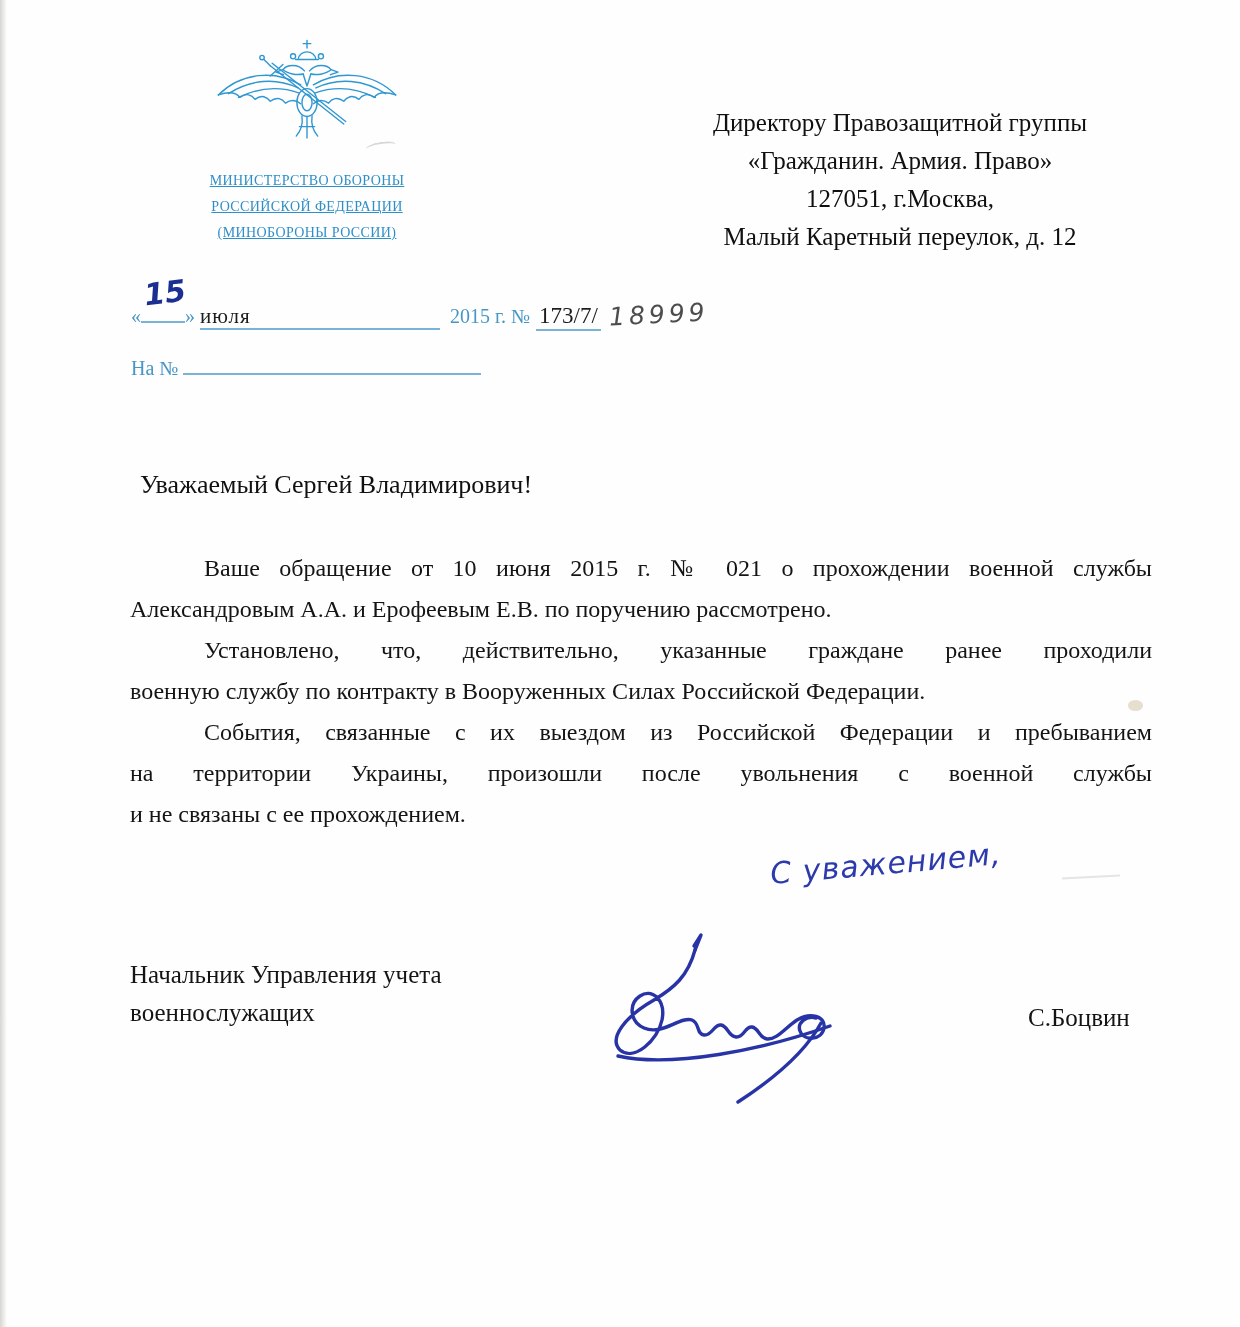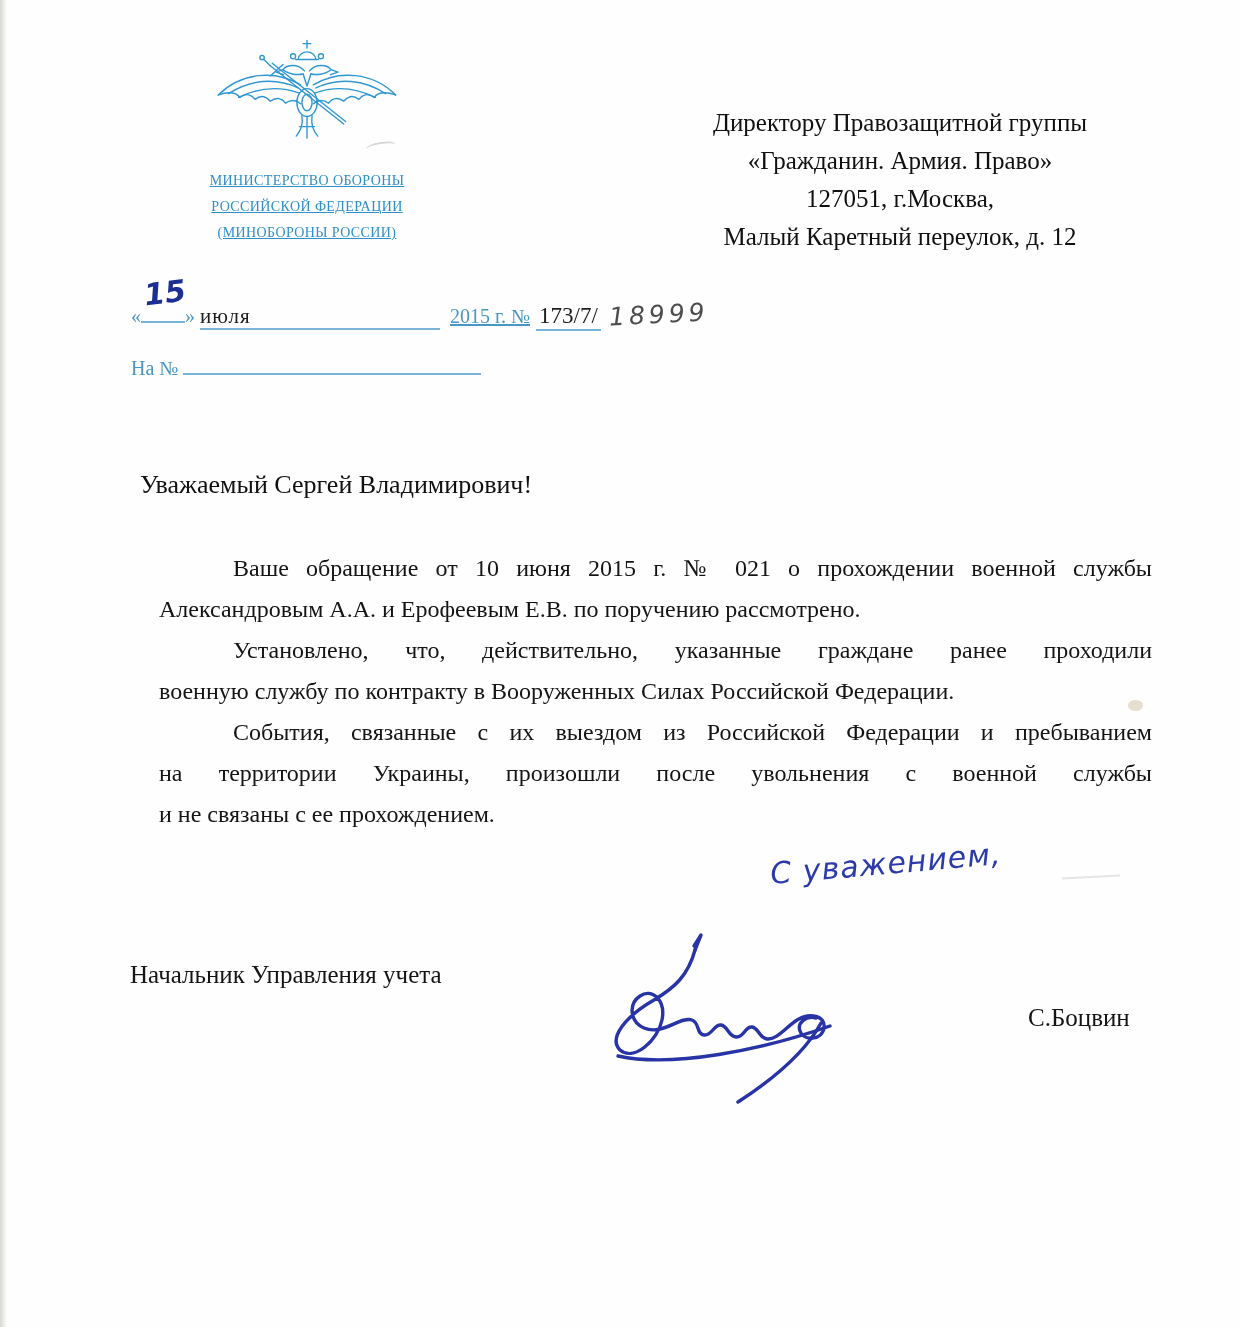--- a/index.html
+++ b/index.html
@@ -18,37 +18,37 @@
   .lh-addr{font-size:17px;margin-top:16px;letter-spacing:.5px;}
 
   
   .dateline{position:absolute;left:131px;top:299px;font-size:20px;color:#4796c5;white-space:nowrap;}
   .blank{display:inline-block;border-bottom:2px solid #79b4d8;vertical-align:baseline;}
   .day-blank{width:44px;position:relative;height:22px;}
   .hand-day{position:absolute;left:3px;top:-24px;font-family:"DejaVu Sans",sans-serif;
     font-style:italic;font-weight:bold;font-size:30px;color:#1b2f93;transform:rotate(-7deg);}
   .month-blank{width:240px;height:24px;text-align:left;color:#1d1d1d;
     font-size:21px;letter-spacing:1px;}
-  .year-label{margin:0 6px 0 10px;color:#4796c5;font-size:20px;text-decoration:underline;}
+  .year-label{margin:0 6px 0 10px;color:#4796c5;font-size:20px;}
   .num-typed{display:inline-block;color:#1d1d1d;font-size:23px;
     border-bottom:2px solid #79b4d8;padding:0 3px;}
   .num-hand{display:inline-block;font-family:"DejaVu Sans",sans-serif;font-style:italic;
     color:#4d4d4d;font-size:25px;letter-spacing:4px;margin-left:8px;transform:rotate(-3deg);}
   .naline{position:absolute;left:131px;top:349px;font-size:20px;color:#4796c5;}
   .na-blank{width:298px;height:24px;}
 
   
   .recipient{position:absolute;left:608px;top:104px;width:584px;text-align:center;
     font-size:25px;line-height:38px;color:#101010;}
 
   
   .salutation{position:absolute;left:140px;top:470px;width:1040px;text-align:left;
     font-size:26px;color:#101010;}
   .body-text{position:absolute;left:130px;top:548px;width:1022px;font-size:24px;color:#141414;}
-  .line{height:41px;line-height:41px;text-align:justify;text-align-last:justify;margin-left:29px;}
+  .line{height:41px;line-height:41px;text-align:justify;text-align-last:justify;}
   .line.first{text-indent:74px;}
   .line.last{text-align-last:left;}
 
   
   .regards{position:absolute;left:770px;top:846px;font-family:"DejaVu Sans",sans-serif;
     font-style:italic;font-size:30px;color:#2c3aab;transform:rotate(-5deg);letter-spacing:1px;}
   .signer-title{position:absolute;left:130px;top:956px;font-size:25px;line-height:38px;color:#141414;}
   .signature-svg{position:absolute;left:590px;top:926px;}
   .signer-name{position:absolute;left:1028px;top:1004px;font-size:25px;color:#141414;}
 
@@ -135,20 +135,21 @@
     <div class="line last">военную службу по контракту в Вооруженных Силах Российской Федерации.</div>
     <div class="line first">События, связанные с их выездом из Российской Федерации и пребыванием</div>
     <div class="line">на территории Украины, произошли после увольнения с военной службы</div>
     <div class="line last">и не связаны с ее прохождением.</div>
   </div>
 
   <div class="regards">С уважением,</div>
 
   <div class="signer-title">
     <div>Начальник Управления учета</div>
+    <div>военнослужащих</div>
   </div>
 
   <svg class="signature-svg" width="262" height="186" viewBox="0 0 262 186" fill="none" stroke="#2834a6" stroke-width="3.4" stroke-linecap="round" stroke-linejoin="round">
     <path d="M104,20 L111,9 L105,24"></path>
     <path d="M105,24 C98,50 84,62 64,74 C36,90 18,112 30,124 C44,136 68,114 72,94
              C76,74 62,62 50,70 C38,78 40,96 54,102 C72,110 90,90 102,94
              C110,97 106,108 114,109 C122,110 124,98 131,99 C138,100 138,110 146,111
              C154,112 155,100 162,101 C169,102 169,112 177,113
              C187,114 196,101 207,94 C220,86 236,90 234,102 C232,114 214,116 210,105
              C207,97 216,89 226,92"></path>

